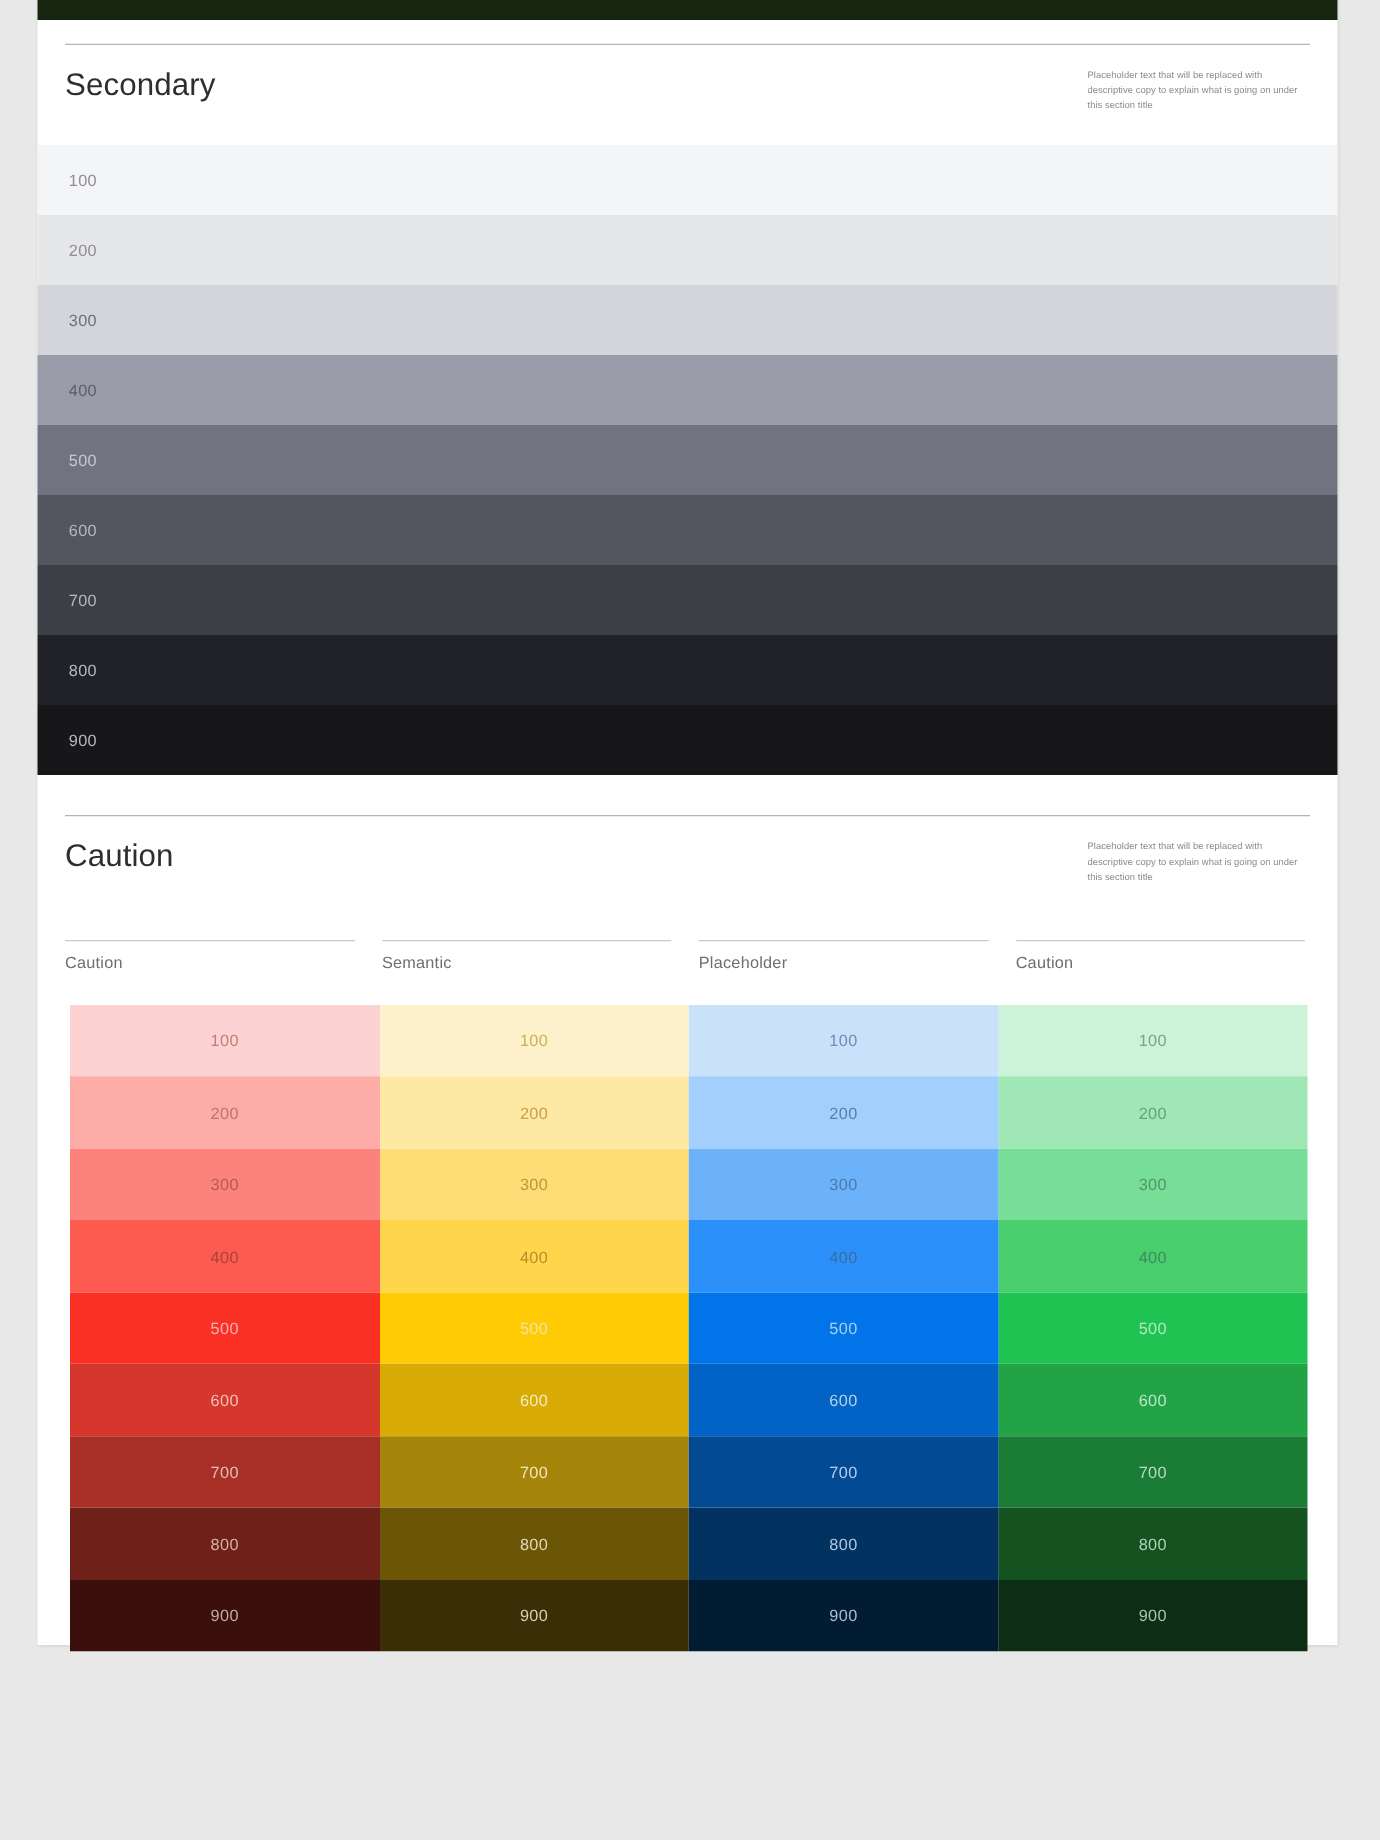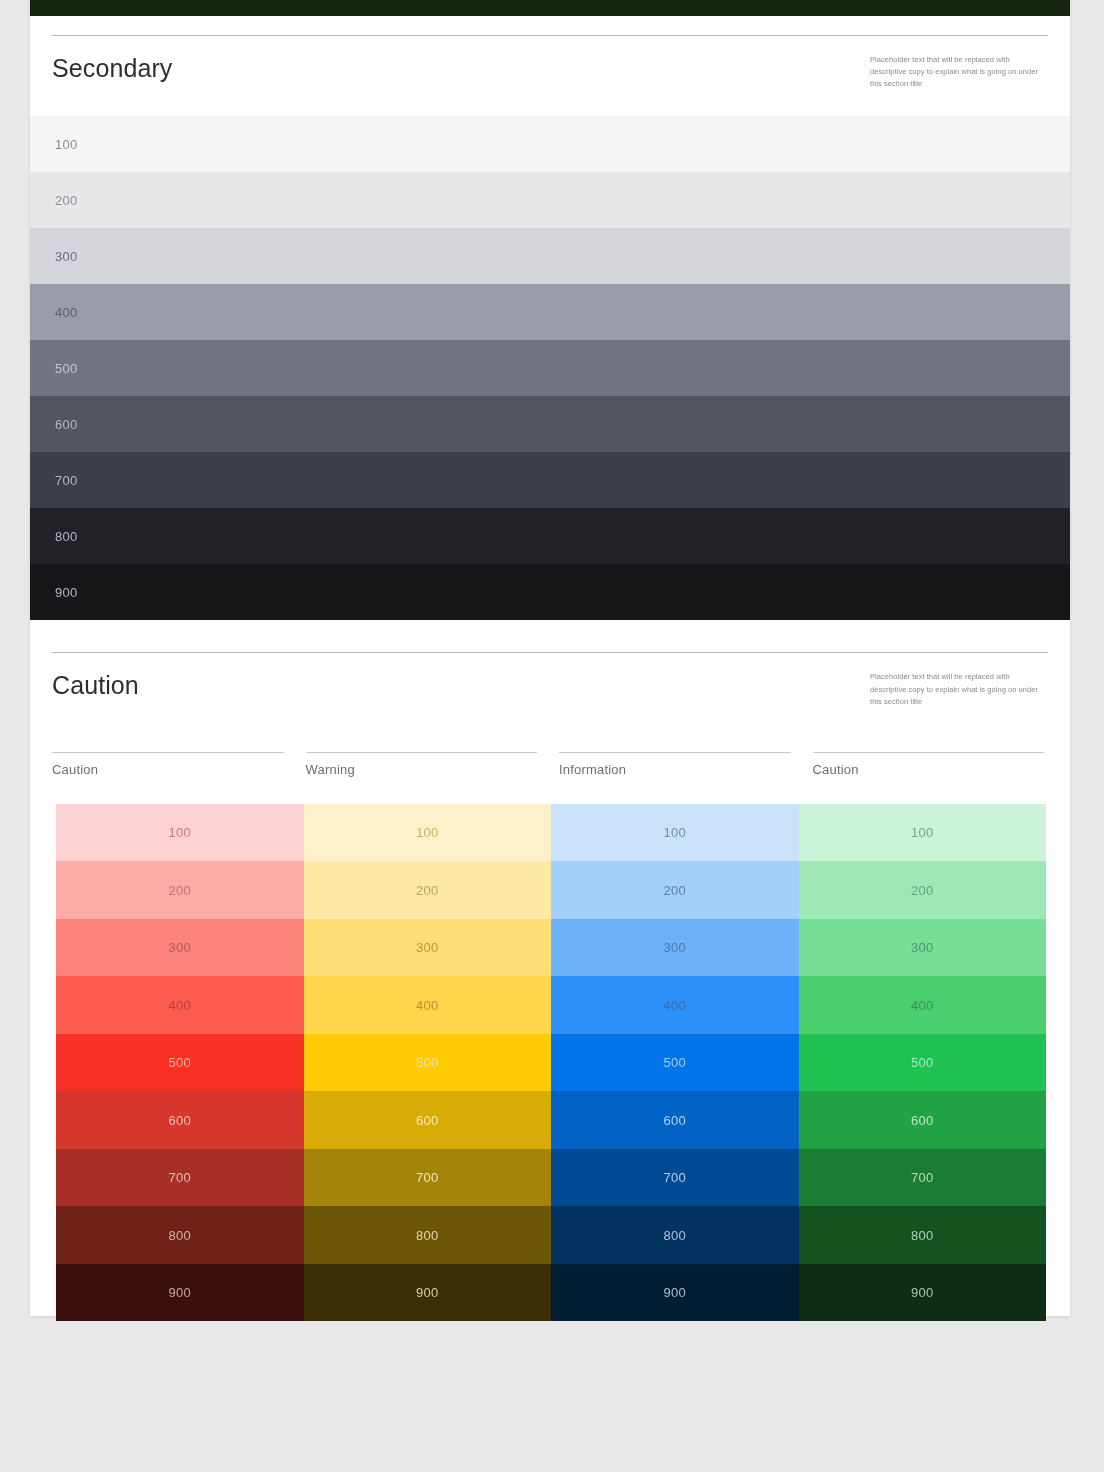--- a/index.html
+++ b/index.html
@@ -206,24 +206,24 @@
           <div class="section-desc">Placeholder text that will be replaced with descriptive copy to explain what is going on under this section title</div>
         </div>
       </div>
 
       <div class="semantic-wrap">
         <div class="col-heads">
           <div class="col-head">
             <div class="col-head-label">Caution</div>
           </div>
           <div class="col-head">
-            <div class="col-head-label">Warning</div>
+            <div class="col-head-label">Semantic</div>
           </div>
           <div class="col-head">
-            <div class="col-head-label">Information</div>
+            <div class="col-head-label">Placeholder</div>
           </div>
           <div class="col-head">
             <div class="col-head-label">Caution</div>
           </div>
         </div>
 
         <div class="swatch-grid">
           <div class="swatch-col">
               <div class="swatch" style="background: rgb(252, 211, 210); color: rgb(200, 122, 119);">
                 <span>100</span>

